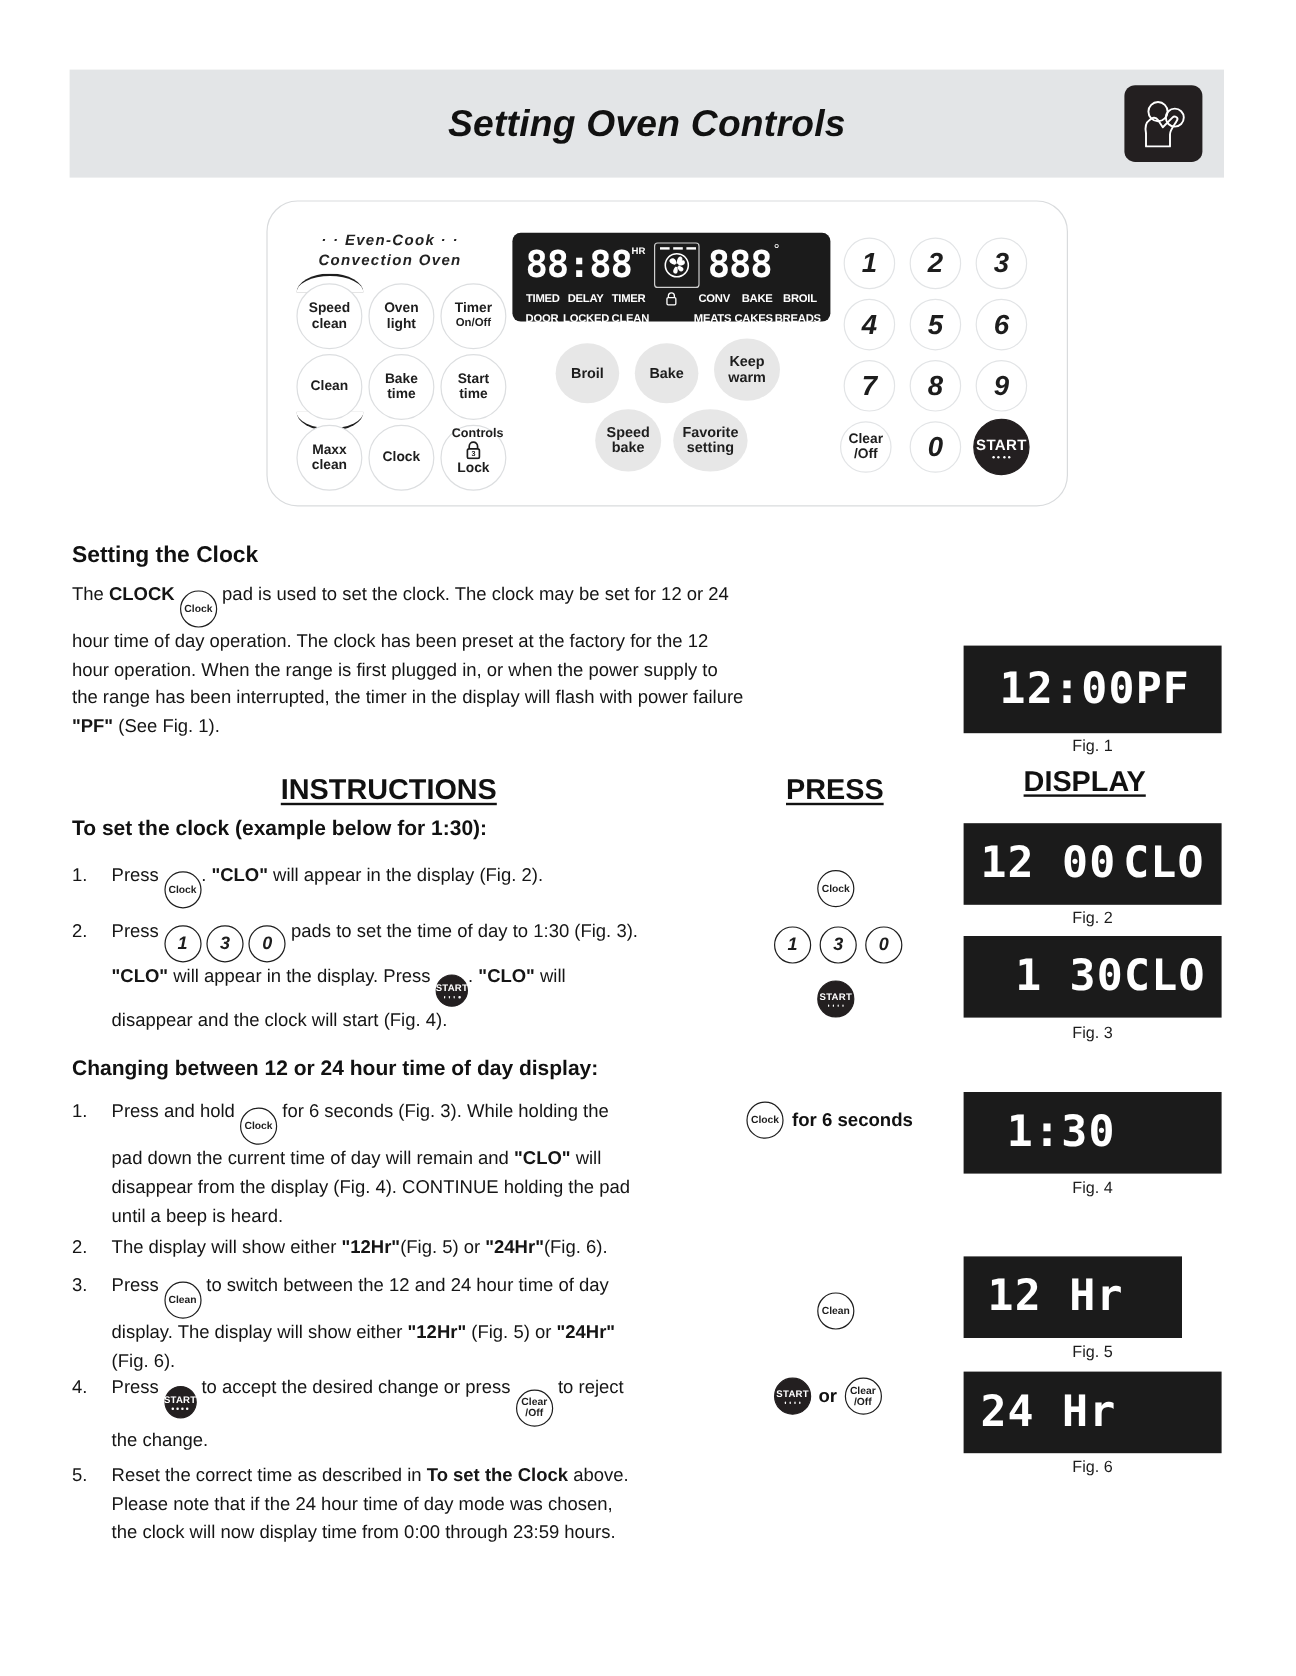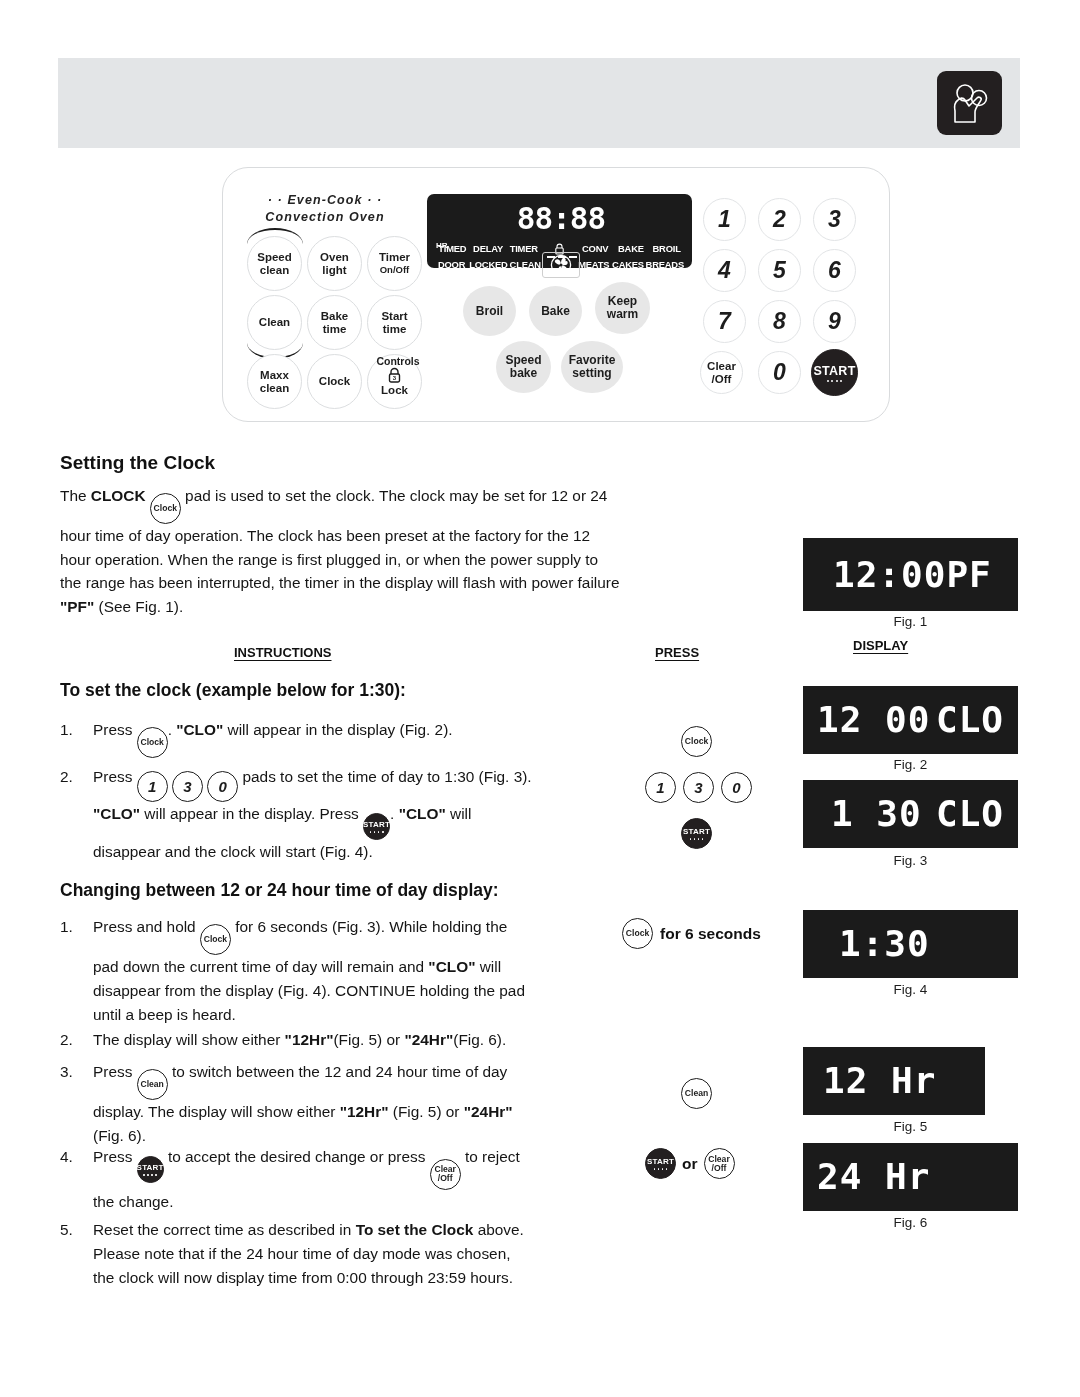--- a/index.html
+++ b/index.html
@@ -124,21 +124,20 @@
     background: #1b1b1b;
     border-radius: 7px;
     padding: 7px 8px 5px 8px;
   }
   .pd-digits {
     display: flex;
     align-items: center;
     height: 40px;
     gap: 2px;
     padding-left: 3px;
-    flex-direction: column;
   }
   .seg7 {
     font-family: "DejaVu Sans Mono", monospace;
     color: #ffffff;
     font-size: 31px;
     font-weight: bold;
     letter-spacing: -1px;
     line-height: 34px;
   }
   .hr-tag {
@@ -216,21 +215,21 @@
   .body-text {
     position: absolute;
     font-size: 15.4px;
     line-height: 23.5px;
     color: #151515;
   }
   .body-text b { font-weight: bold; }
 
   .col-head {
     position: absolute;
-    font-size: 13px; font-weight: bold;
+    font-size: 24px; font-weight: bold;
     text-decoration: underline;
     text-underline-offset: 3px;
     color: #111;
   }
 
   
   .inline-pad {
     display: inline-flex;
     align-items: center; justify-content: center;
     flex-direction: column;
@@ -290,20 +289,21 @@
     left: 0; right: 0; top: 1415px;
     text-align: center;
     font-size: 15px;
     color: #1d1d1d;
   }
 </style>
 </head>
 <body>
 
 <div class="header-banner">
+  <div class="header-title">Setting Oven Controls</div>
   <div class="header-icon">
     <svg width="50" height="50" viewBox="0 0 50 50">
       <circle cx="20" cy="15" r="8" fill="none" stroke="#fff" stroke-width="1.6"></circle>
       <circle cx="34" cy="20" r="7.5" fill="none" stroke="#fff" stroke-width="1.6"></circle>
       <path d="M13 22 C10 24 9 28 10 33 L10 44 L30 44 L30 34 C30 30 34 26 36 22 C37 20 34 18 32 20 L24 28 L20 22 C18 19 15 20 13 22 Z" fill="none" stroke="#fff" stroke-width="1.6" stroke-linejoin="round"></path>
     </svg>
   </div>
 </div>
 
 <div class="panel">
@@ -614,21 +614,21 @@
 </div>
 <div class="fig-cap" style="left:803px; top:614px; width:215px;">Fig. 1</div>
 
 <div class="fig-box" style="left:803px; top:686px; width:215px; height:68px; padding:0 14px;">
   <span class="fig-lcd">12 00</span>
   <span class="fig-lcd" style="margin-left:auto;">CLO</span>
 </div>
 <div class="fig-cap" style="left:803px; top:757px; width:215px;">Fig. 2</div>
 
 <div class="fig-box" style="left:803px; top:780px; width:215px; height:68px; padding:0 14px;">
-  <span class="fig-lcd" style="margin-left:14px;">1 30</span>
+  <span class="fig-lcd" style="margin-left:29px;">1 30</span>
   <span class="fig-lcd" style="margin-left:auto;">CLO</span>
 </div>
 <div class="fig-cap" style="left:803px; top:853px; width:215px;">Fig. 3</div>
 
 <div class="fig-box" style="left:803px; top:910px; width:215px; height:68px; padding:0 14px;">
   <span class="fig-lcd" style="margin-left:22px;">1:30</span>
 </div>
 <div class="fig-cap" style="left:803px; top:982px; width:215px;">Fig. 4</div>
 
 <div class="fig-box" style="left:803px; top:1047px; width:182px; height:68px; padding:0 14px;">

